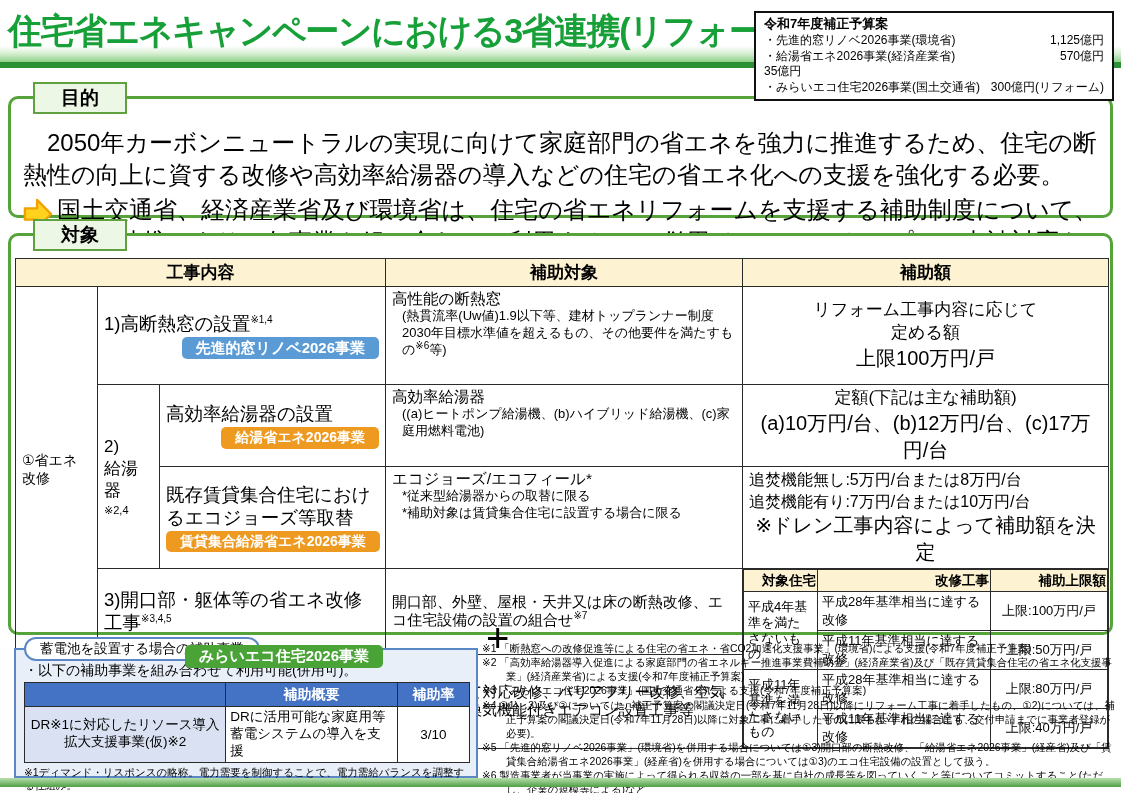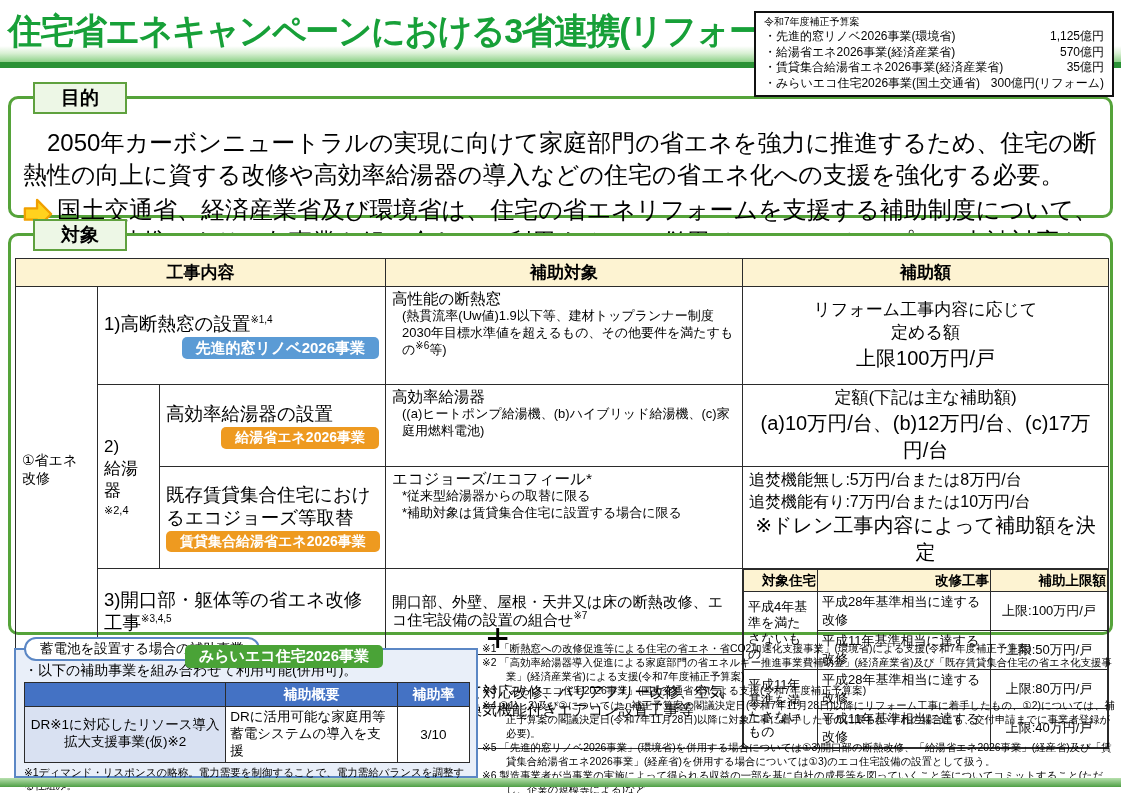--- a/index.html
+++ b/index.html
@@ -14,21 +14,21 @@
     font-size:34px; font-weight:900; color:#17a038; letter-spacing:-1.5px;
     transform:scaleY(1.04); transform-origin:top left;
   }
   .grad-bar { position:absolute; top:46px; left:0; width:100%; height:16px; z-index:1;
     background:linear-gradient(180deg,#ffffff 0%,#d9f0d4 45%,#8ed189 100%); }
   .dark-bar { position:absolute; top:62px; left:0; width:100%; height:6px; background:#2a9235; z-index:1; }
   .budget-box {
     position:absolute; top:11px; right:7px; width:360px; z-index:4;
     background:#fff; border:2px solid #111; padding:2px 8px 4px;
   }
-  .budget-title { font-size:10px; font-weight:normal; }
+  .budget-title { font-size:13px; font-weight:bold; }
   .budget-item { display:flex; justify-content:space-between; font-size:12px; line-height:1.3; }
   .budget-item .amt { white-space:nowrap; }
   
   .sec-box { position:absolute; left:8px; width:1105px; border:3px solid #55a33a; border-radius:10px; background:#fff; }
   .sec-tab {
     position:absolute; top:-17px; left:22px; z-index:5;
     background:#edf7e6; border:2.5px solid #5fa13e; border-radius:0;
     padding:1px 26px; font-size:19px; font-weight:bold;
   }
   .purpose-box { top:96px; height:122px; }
@@ -102,21 +102,20 @@
     <div class="budget-title">令和7年度補正予算案</div>
     <div class="budget-item">
       <span>・先進的窓リノベ2026事業(環境省)</span>
       <span class="amt">1,125億円</span>
     </div>
     <div class="budget-item">
       <span>・給湯省エネ2026事業(経済産業省)</span>
       <span class="amt">570億円</span>
     </div>
     <div class="budget-item">
-      <span>・賃貸集合給湯省エネ2026事業(経済産業省)</span>
       <span class="amt">35億円</span>
     </div>
     <div class="budget-item">
       <span>・みらいエコ住宅2026事業(国土交通省)</span>
       <span class="amt">300億円(リフォーム)</span>
     </div>
   </div>
 
   <div class="sec-box purpose-box">
     <div class="sec-tab">目的</div>

